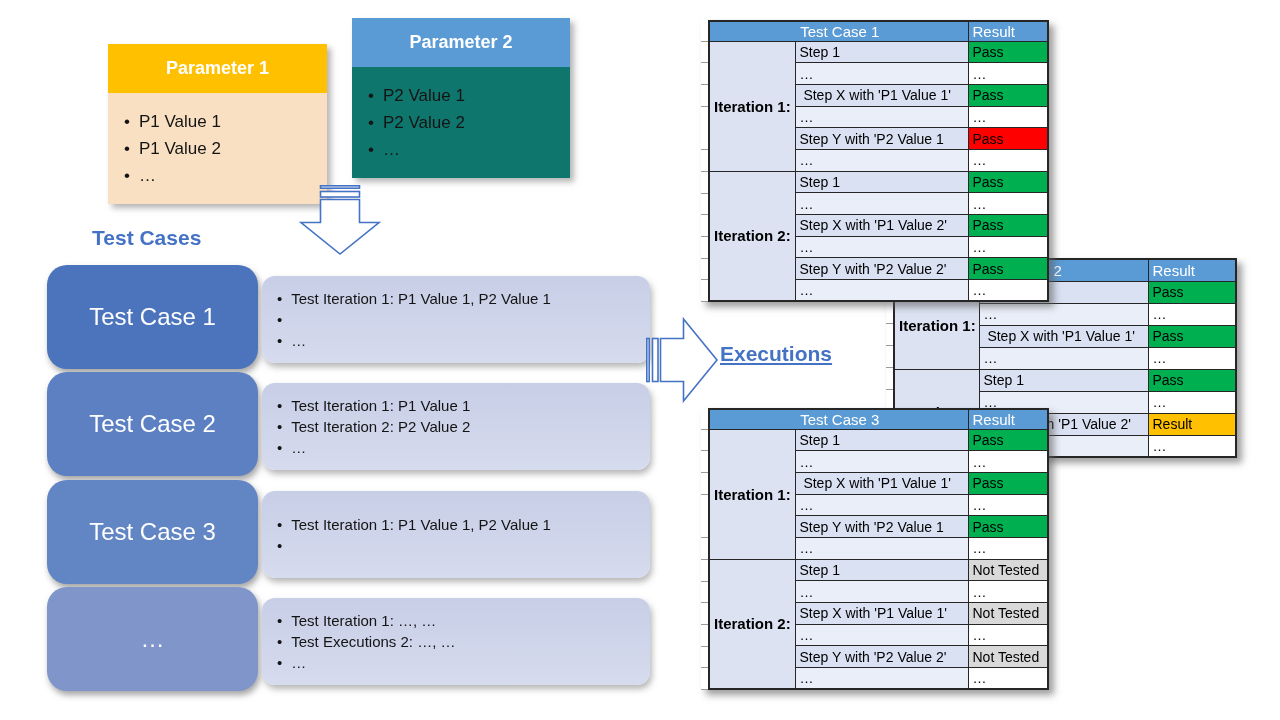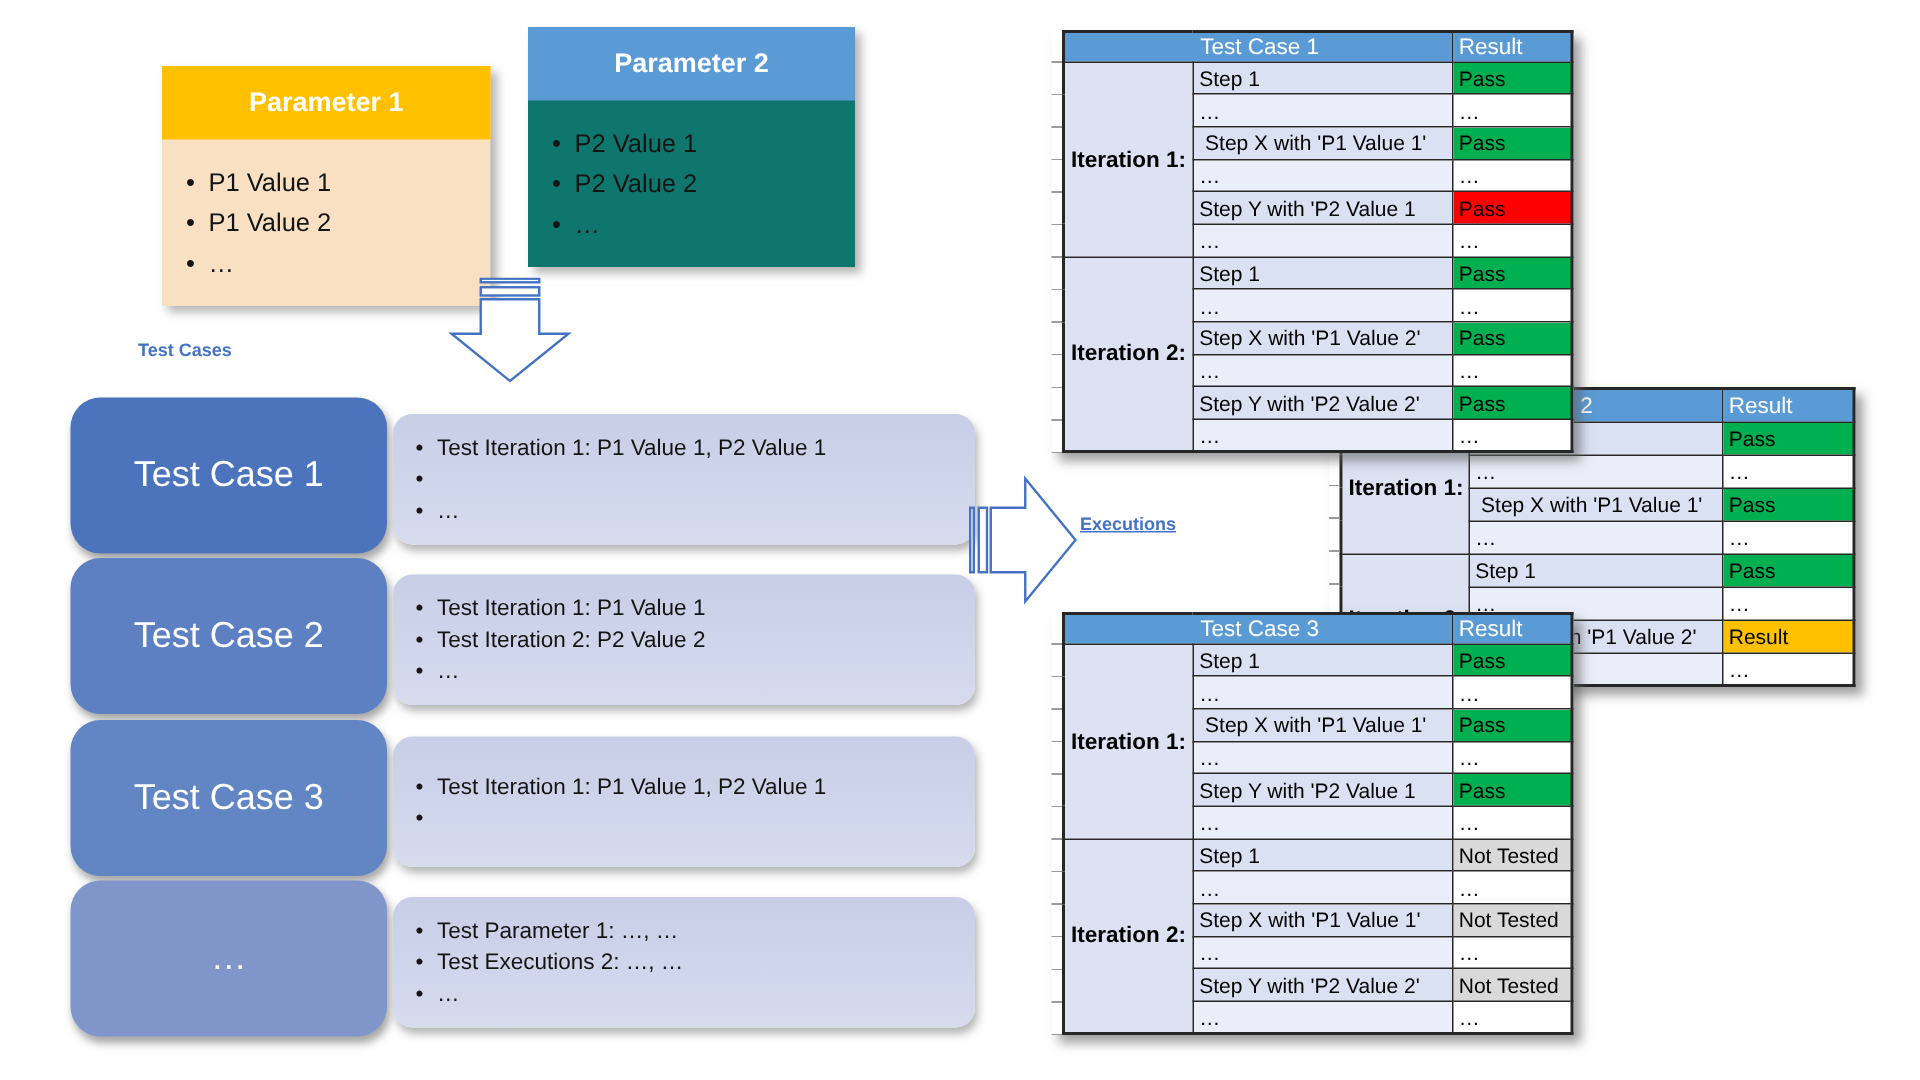--- a/index.html
+++ b/index.html
@@ -10,21 +10,21 @@
   .param-box{position:absolute;top:18px;height:160px;box-shadow:4px 4px 6px rgba(120,120,120,.55);}
   .param-header{height:49px;display:flex;align-items:center;justify-content:center;
                 color:#fff;font-size:18px;font-weight:bold;}
   .param-body{position:absolute;left:0;right:0;top:49px;bottom:0;display:flex;flex-direction:column;
               justify-content:center;padding-left:16px;gap:7px;font-size:17px;color:#141414;}
 
   .bullet-line{display:flex;align-items:baseline;}
   .bullet-line .b{margin-right:9px;}
 
   
-  .flow-label{position:absolute;font-size:12px;font-weight:bold;color:#4472C4;text-align:right;}
+  .flow-label{position:absolute;font-size:21px;font-weight:bold;color:#4472C4;text-align:right;}
 
   
   .tc-pill{position:absolute;left:47px;width:211px;height:104px;border-radius:20px;
            display:flex;align-items:center;justify-content:center;color:#fff;font-size:24px;
            box-shadow:2px 4px 6px rgba(90,90,90,.55);}
   .tc-list{position:absolute;left:262px;width:373px;height:87px;border-radius:13px;
            background:linear-gradient(180deg,#c7cee6,#d6dbee);
            box-shadow:2px 4px 6px rgba(110,110,110,.5);
            display:flex;flex-direction:column;justify-content:center;
            padding-left:15px;gap:4px;font-size:15px;color:#141414;}
@@ -147,21 +147,21 @@
         <span class="b">•</span>
       </div>
     </div>
 
   <div class="tc-pill" style="top: 587px; background: rgb(128, 150, 203);">
     <span>…</span>
   </div>
   <div class="tc-list" style="top:598px;">
       <div class="bullet-line">
         <span class="b">•</span>
-        <span>Test Parameter 1: …, …</span>
+        <span>Test Iteration 1: …, …</span>
       </div>
       <div class="bullet-line">
         <span class="b">•</span>
         <span>Test Executions 2: …, …</span>
       </div>
       <div class="bullet-line">
         <span class="b">•</span>
         <span>…</span>
       </div>
     </div>

